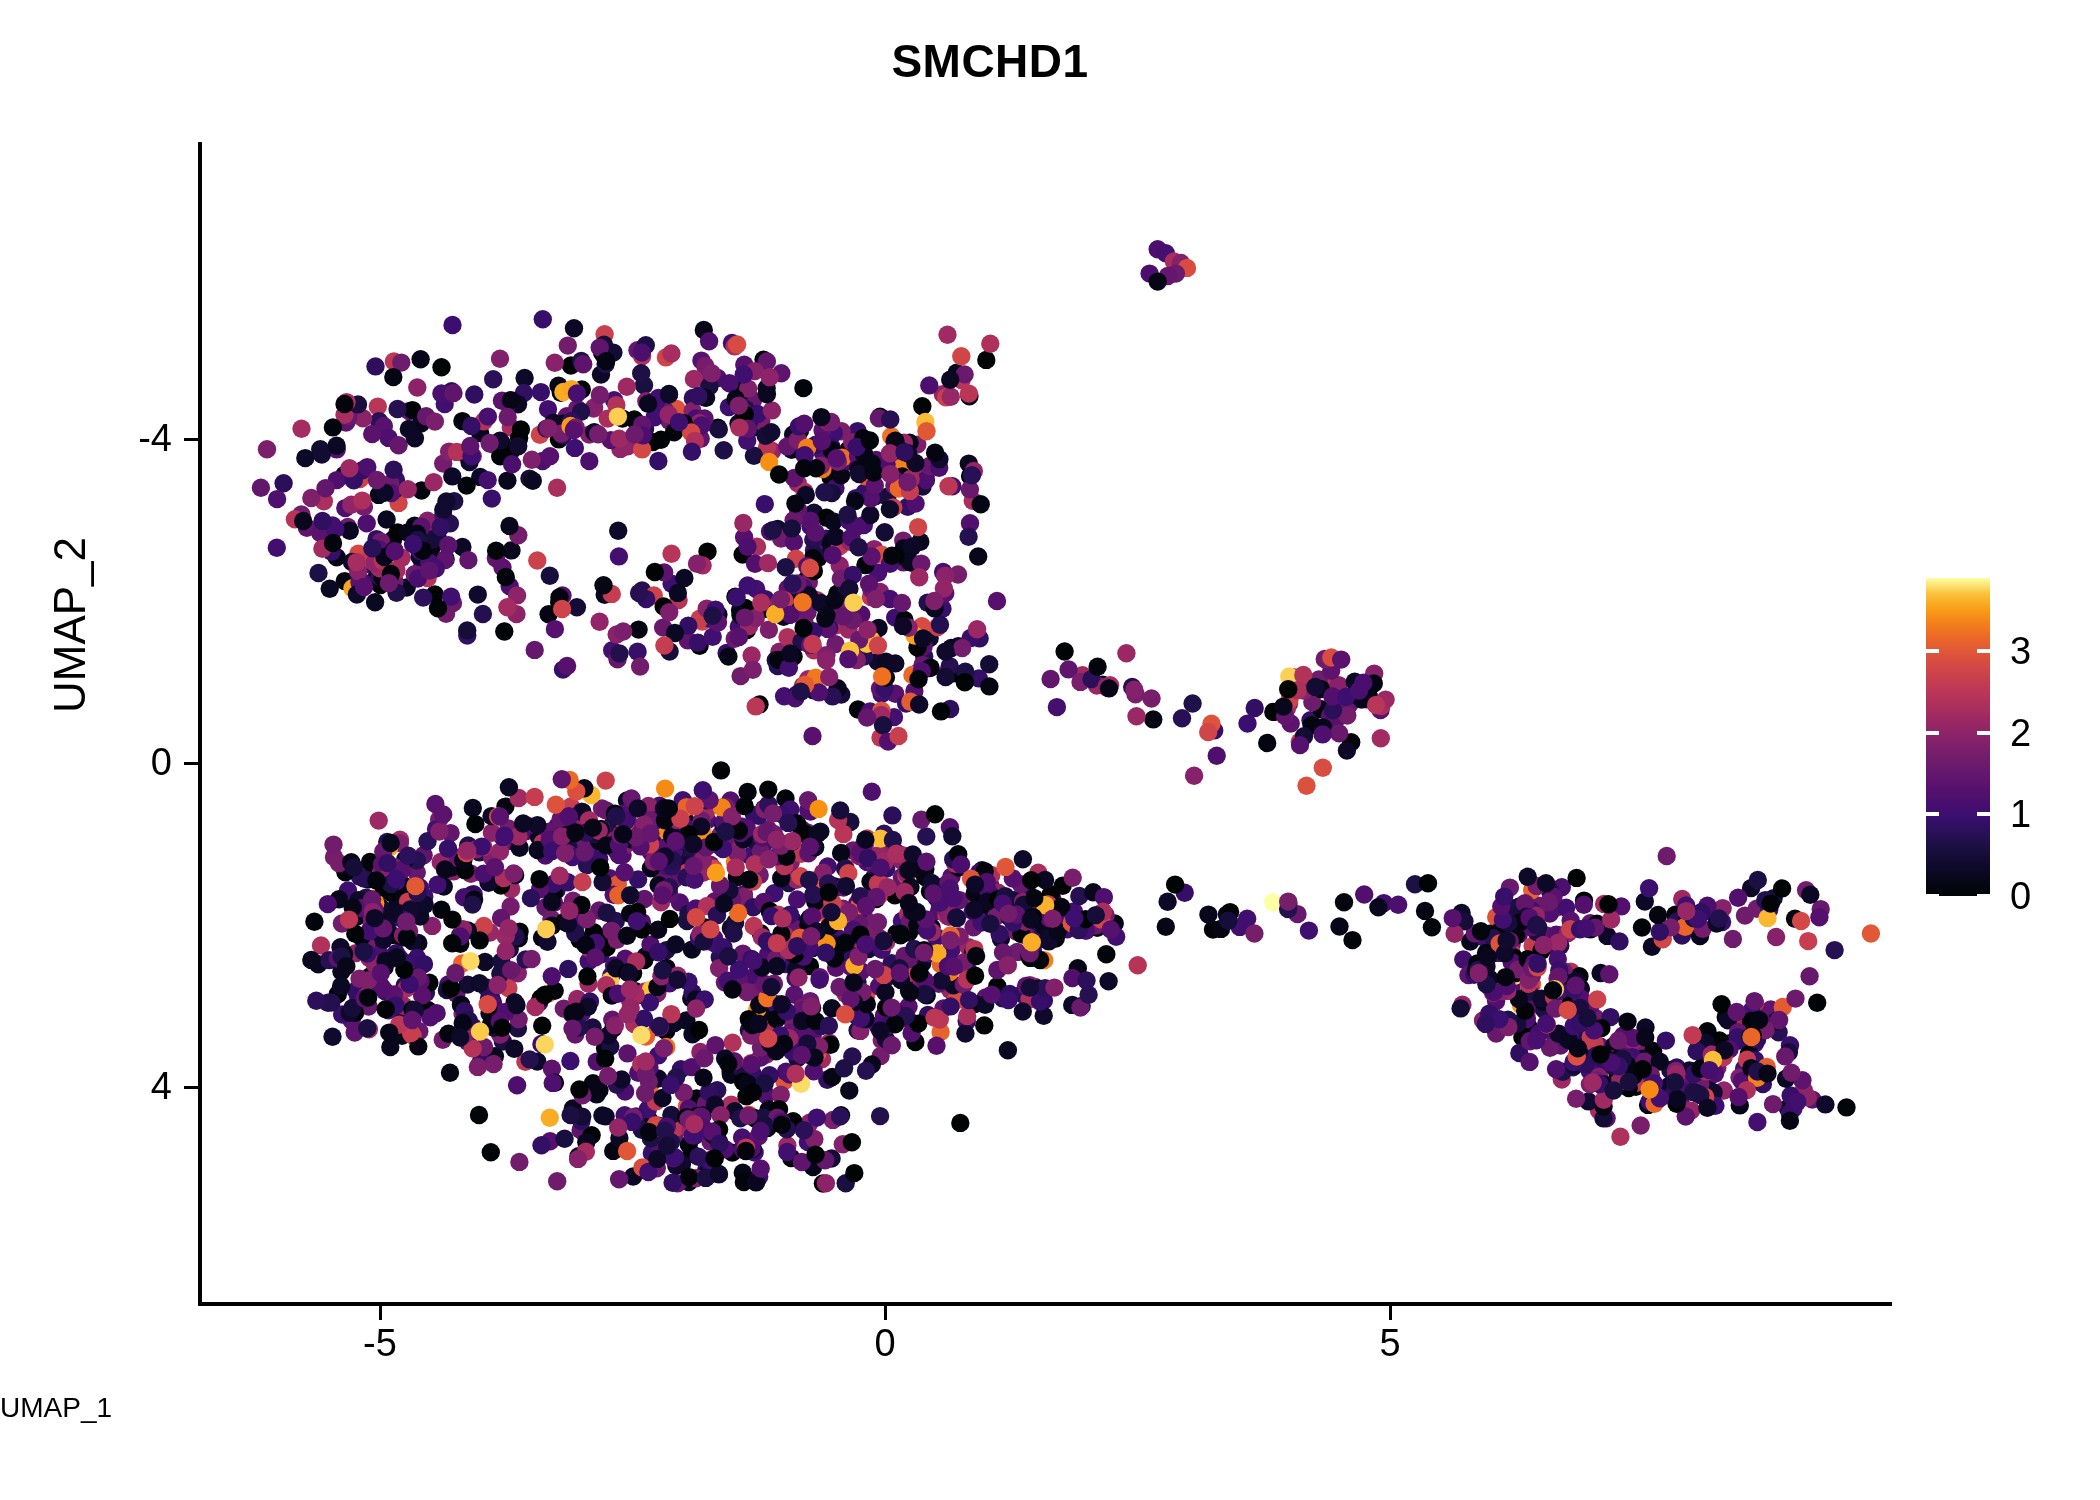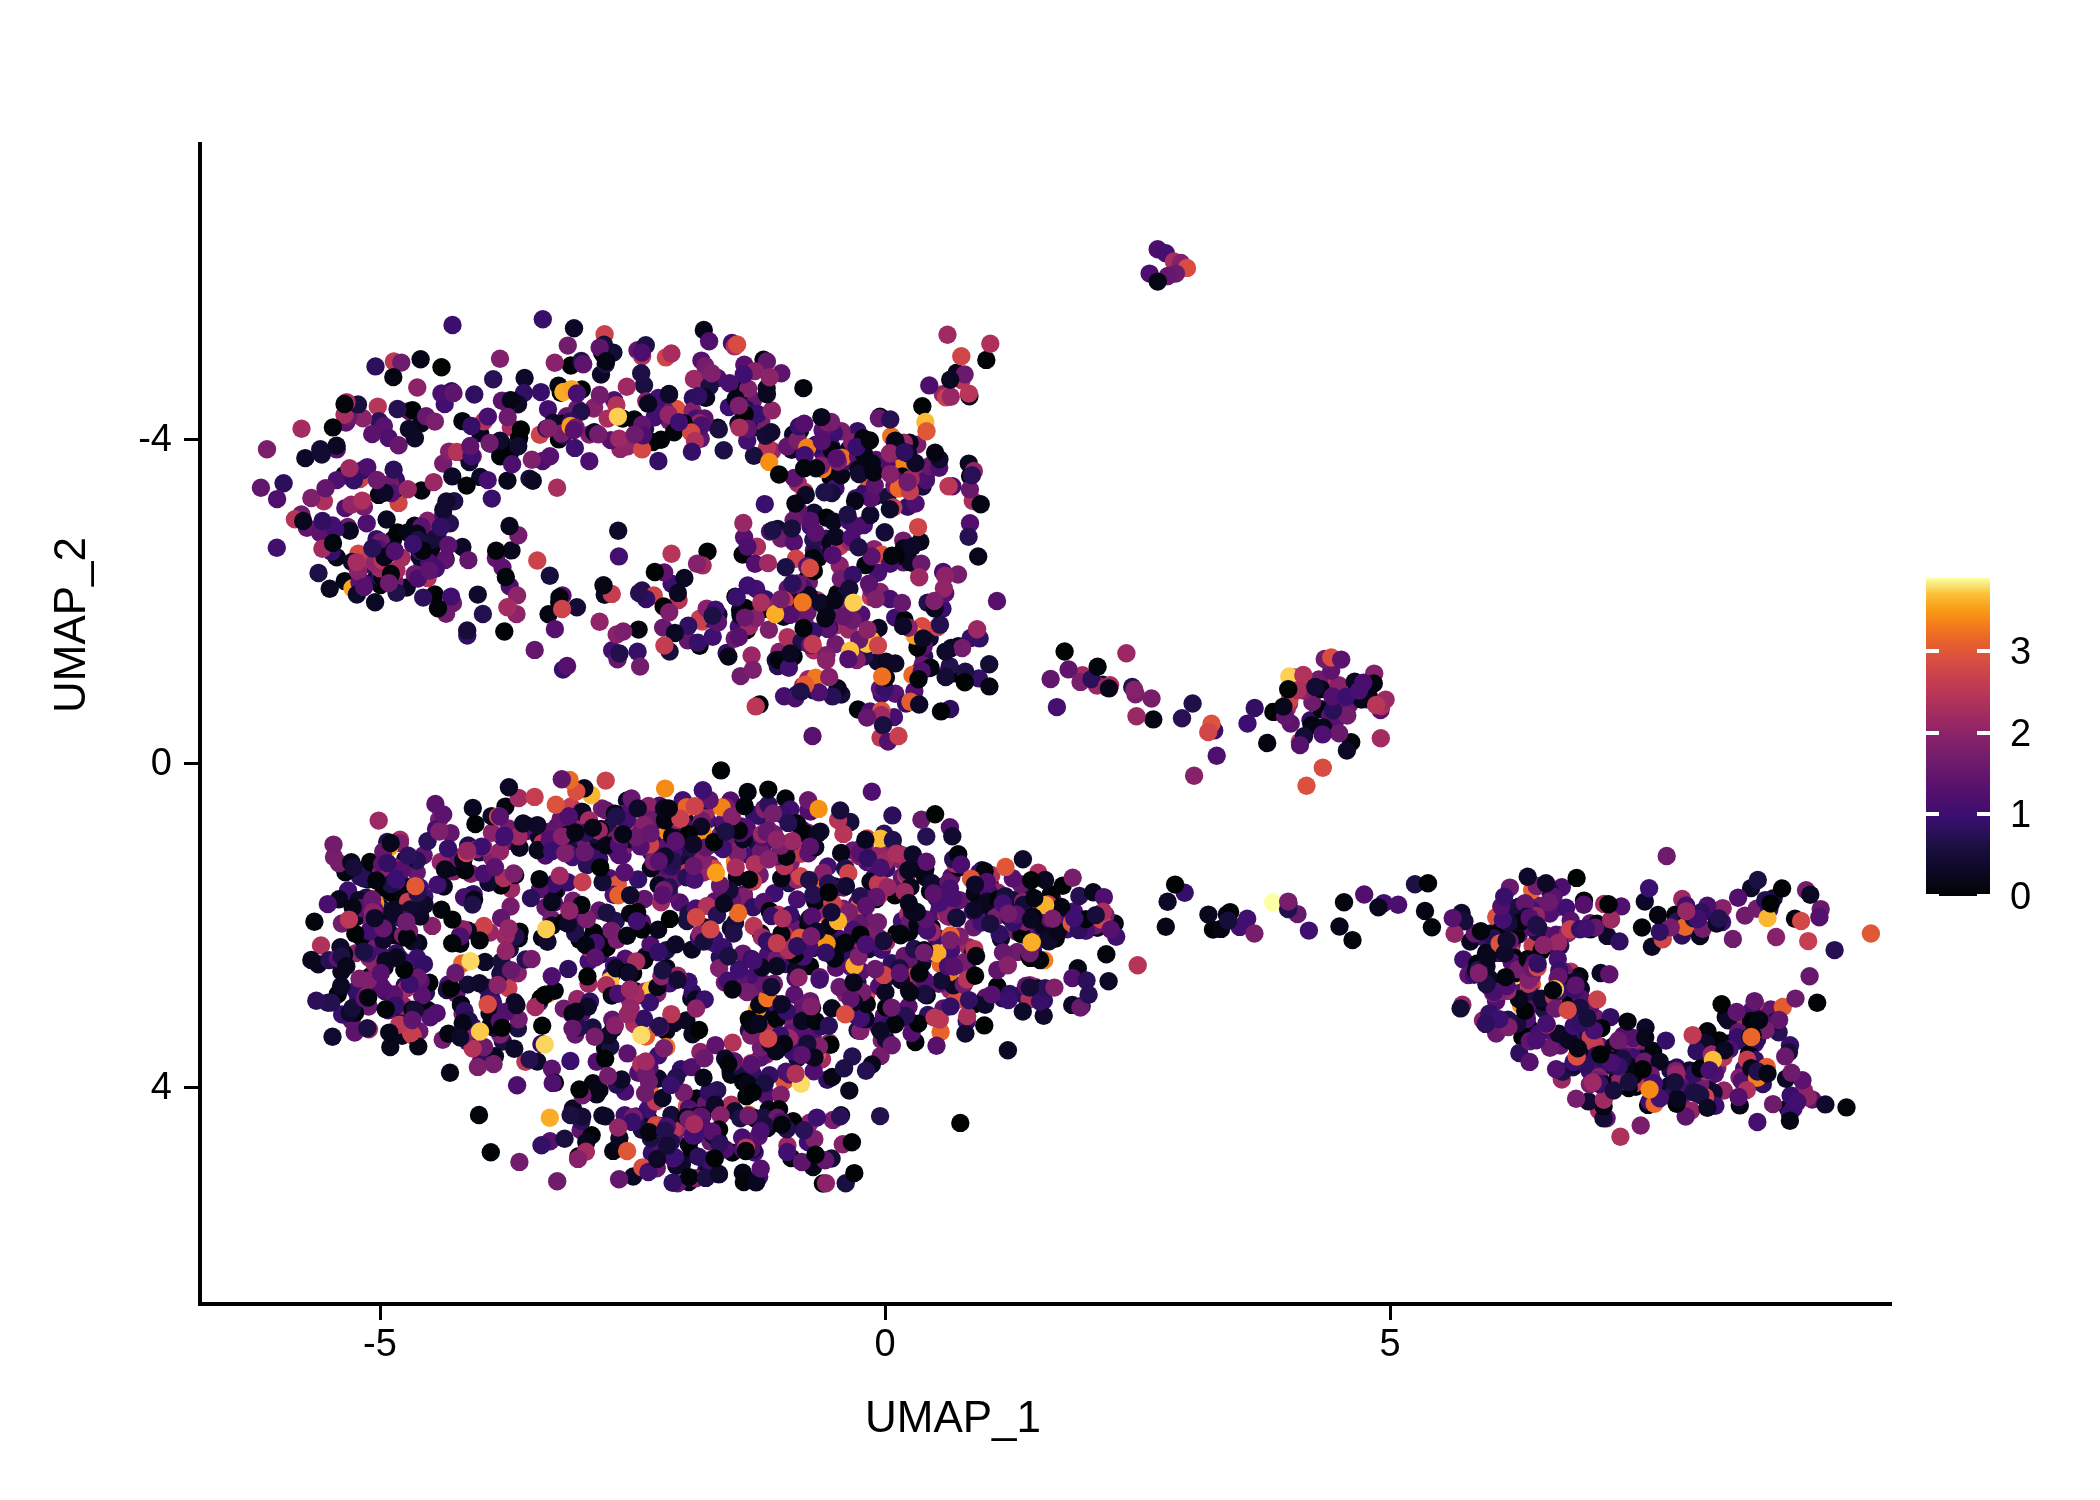--- a/index.html
+++ b/index.html
@@ -32,21 +32,21 @@
 
   .tick{position:absolute;background:#000;}
   .tick-y{ width:14px; height:3px; left:184px; }
   .tick-x{ height:14px; width:3px; top:1306px; } 
   .ylab{ position:absolute; text-align:right; width:120px; left:52px; font-size:38px;}
   .xlab{ position:absolute; text-align:center; width:160px; top:1322px; font-size:38px;}
 
   
   #x-axis-title{
     position:absolute; left:0; width:1890px; top:1392px;
-    text-align:center; font-size:44px;margin-left:8px;
+    text-align:left; font-size:28px;
   }
   #y-axis-title{
     position:absolute; left:-230px; top:600px; width:600px;
     text-align:center; font-size:44px;
     transform:rotate(-90deg); transform-origin:center center;
   }
 
   
   #legend{ position:absolute; left:1926px; top:578px; width:170px; height:320px; }
   #legend-bar{
@@ -69,20 +69,21 @@
   .legend-label{
     position:absolute; left:84px; font-size:38px; line-height:38px;
     transform:translateY(-50%);
   }
 </style>
 </head>
 <body>
 
 <div id="figure">
 
+  <div id="plot-title">SMCHD1</div>
 
   <div id="panel">
     <svg id="points" width="1690" height="1157" viewBox="0 0 1690 1157">
         <circle cx="717.3" cy="299.6" r="9.2" fill="rgb(124,31,107)"></circle>
         <circle cx="626.2" cy="393.6" r="9.2" fill="rgb(51,15,100)"></circle>
         <circle cx="698.7" cy="409.9" r="9.2" fill="rgb(94,20,109)"></circle>
         <circle cx="526.6" cy="508.0" r="9.2" fill="rgb(51,15,101)"></circle>
         <circle cx="581.3" cy="228.3" r="9.2" fill="rgb(94,20,109)"></circle>
         <circle cx="101.4" cy="369.5" r="9.2" fill="rgb(112,29,108)"></circle>
         <circle cx="193.1" cy="394.4" r="9.2" fill="rgb(9,7,30)"></circle>

